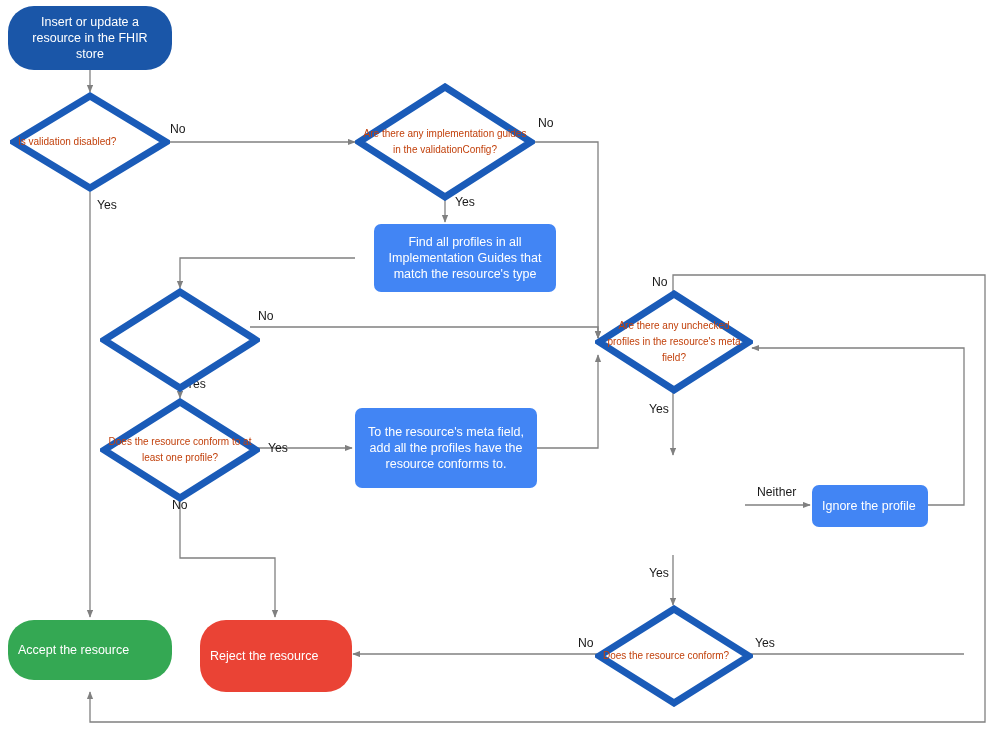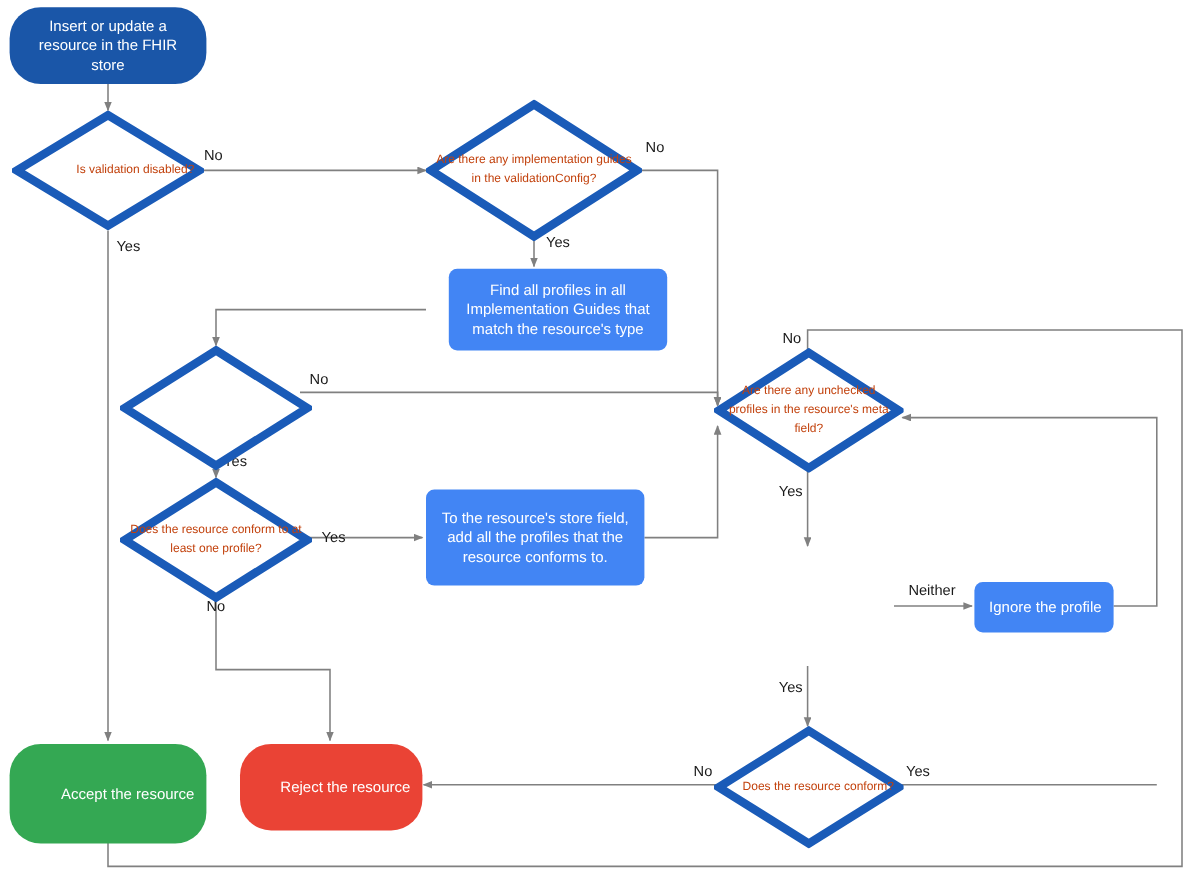--- a/index.html
+++ b/index.html
@@ -1,19 +1,19 @@
 <!DOCTYPE html>
 <html><head>
 <meta charset="utf-8">
 <style>
   html,body{margin:0;padding:0;background:#ffffff;}
   body{width:994px;height:731px;font-family:"Liberation Sans",sans-serif;}
   #stage{position:relative;width:994px;height:731px;overflow:hidden;background:#fff;}
   svg#edges{position:absolute;left:0;top:0;width:994px;height:731px;}
-  .node{position:absolute;box-sizing:border-box;display:flex;align-items:center;justify-content:flex-end;text-align:center;}
+  .node{position:absolute;box-sizing:border-box;display:flex;align-items:center;justify-content:flex-start;text-align:center;}
   .terminator{border-radius:26px;color:#ffffff;font-size:12.5px;line-height:16px;padding:6px 10px;}
   .process{border-radius:7px;color:#ffffff;font-size:12.5px;line-height:16px;padding:6px 10px;}
   .decision{background:transparent;}
   .decision .dlabel{position:relative;z-index:2;color:#c2410c;font-size:10px;line-height:16px;padding:0 8px;}
   .decision svg{position:absolute;left:0;top:0;width:100%;height:100%;z-index:1;}
   .edge-label{position:absolute;color:#1a1a1a;font-size:12.2px;line-height:14px;white-space:nowrap;}
 </style>
 </head>
 <body>
 
@@ -94,21 +94,21 @@
   </div>
 
   <div class="node decision" style="left:100px;top:398px;width:160px;height:104px;">
     <svg viewBox="0 0 160 104" preserveAspectRatio="none">
       <polygon points="80,4 156,52 80,100 4,52" fill="#FFFFFF" stroke="#1A5BB8" stroke-width="7"></polygon>
     </svg>
     <span class="dlabel">Does the resource conform to at least one profile?</span>
   </div>
 
   <div class="node process" style="left:355px;top:408px;width:182px;height:80px;background:#4285F4;">
-    <span>To the resource's store field, add all the profiles that the resource conforms to.</span>
+    <span>To the resource's meta field, add all the profiles have the resource conforms to.</span>
   </div>
 
   <div class="node decision" style="left:595px;top:290px;width:158px;height:104px;">
     <svg viewBox="0 0 158 104" preserveAspectRatio="none">
       <polygon points="79,4 154,52 79,100 4,52" fill="#FFFFFF" stroke="#1A5BB8" stroke-width="7"></polygon>
     </svg>
     <span class="dlabel">Are there any unchecked profiles in the resource's meta field?</span>
   </div>
 
 
@@ -116,21 +116,21 @@
     <span>Ignore the profile</span>
   </div>
 
   <div class="node decision" style="left:595px;top:605px;width:158px;height:102px;">
     <svg viewBox="0 0 158 102" preserveAspectRatio="none">
       <polygon points="79,4 154,51 79,98 4,51" fill="#FFFFFF" stroke="#1A5BB8" stroke-width="7"></polygon>
     </svg>
     <span class="dlabel">Does the resource conform?</span>
   </div>
 
-  <div class="node terminator" style="left:8px;top:620px;width:164px;height:83px;background:#34A853;">
+  <div class="node terminator" style="left:8px;top:620px;width:164px;height:60px;background:#34A853;">
     <span>Accept the resource</span>
   </div>
 
   <div class="node terminator" style="left:200px;top:620px;width:152px;height:72px;background:#EA4335;">
     <span>Reject the resource</span>
   </div>
 
   <span class="edge-label" style="left:170px;top:122px;">No</span>
   <span class="edge-label" style="left:97px;top:198px;">Yes</span>
   <span class="edge-label" style="left:538px;top:116px;">No</span>

